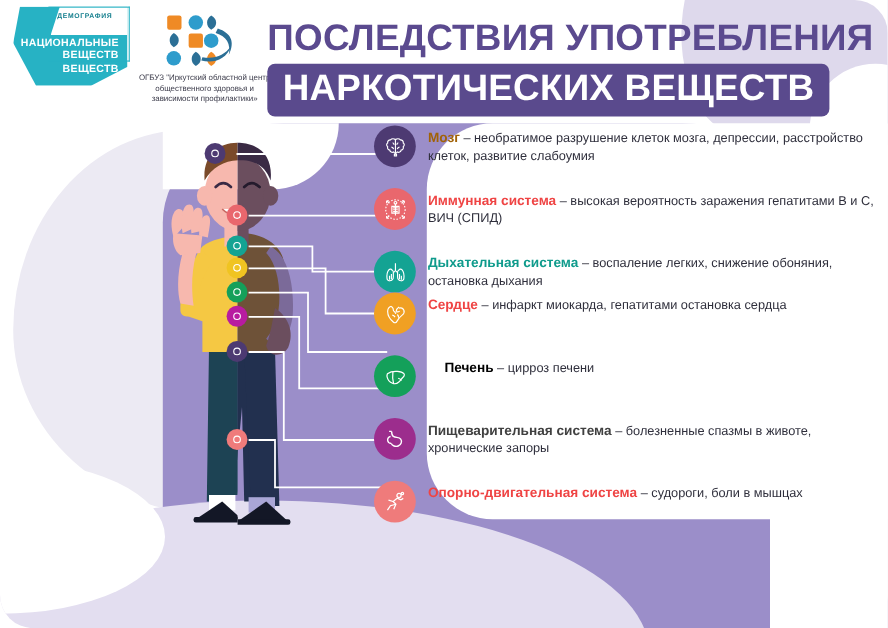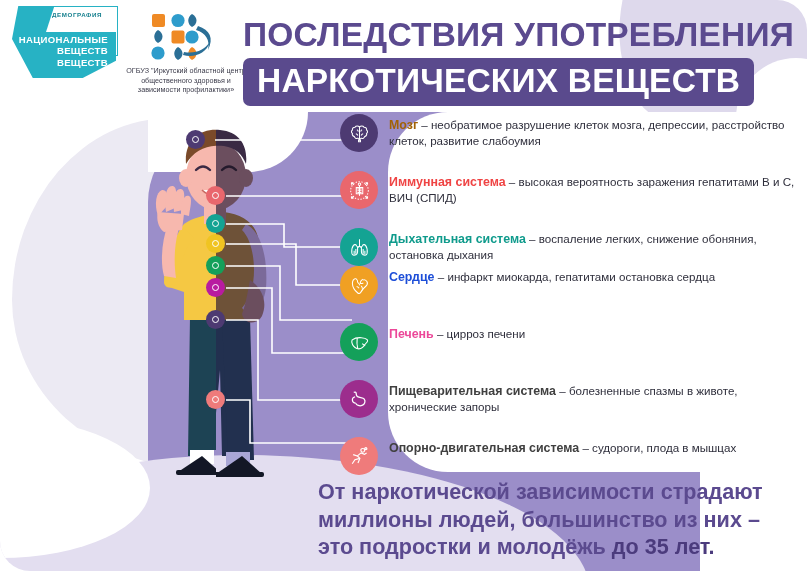--- a/index.html
+++ b/index.html
@@ -316,36 +316,36 @@
           <path d="M8 4.6c-2 .6-3.4 2.6-3.4 5 0 4 2.4 7.6 5.6 10.2 1 .8 2.4.5 3-.6 1.8-3.2 3.6-5 5.4-6.4 1.4-1.1 2-2.8 1.4-4.4-.7-1.9-2.8-2.8-4.6-2"></path>
           <path d="M8 4.6c1.4 1 2.2 2.6 2.2 4.4"></path>
           <path d="M15.4 5.4c-1.6 1-2.6 2.6-2.8 4.4"></path>
           <path d="M10.2 9c1 .6 1.8 1.6 2.2 2.8"></path>
           <path d="M12.6 9.8c1.2.4 2.4.2 3.4-.6"></path>
           <path d="M9 13c1 .2 2 .9 2.6 1.9"></path>
           <path d="M13.8 12.4c.8.8 1.2 1.9 1.2 3"></path>
         </svg>
       </div>
       <div class="txt">
-        <b style="color:#1d4ed8;">Сердце</b>
+        <b style="color:#ef4444;">Сердце</b>
         <span>–</span>
         <span>инфаркт миокарда, гепатитами остановка сердца</span>
       </div>
     </div>
 
     <div class="row" style="margin-bottom:19px;">
       <div class="ic" style="background:#14a05a;">
         <svg viewBox="0 0 24 24" width="23" height="23" fill="none" stroke="#ffffff" stroke-width="1.15">
           <path d="M4.4 9.2c2.4-1.8 6-2.4 9.4-2.2 2.6.2 5 .8 6.2 2 .8.9.4 2.4-.8 3.4-1.6 1.4-2.4 3.2-4 4.6-1.6 1.4-4 2-6 1.2-2.6-1-4.6-3.6-5.2-6.4-.2-1.1.2-2 .4-2.6z"></path>
           <path d="M9.6 7.2c-.4 3.2-.4 7.4.6 11.4"></path>
           <path d="M14.6 13.4c1.4.4 2.6 1.2 3.2 2.2"></path>
         </svg>
       </div>
       <div class="txt">
-        <b style="color:#ec4899;">Печень</b>
+        <b style="color:#000000;padding-left:15px;">Печень</b>
         <span>–</span>
         <span>цирроз печени</span>
       </div>
     </div>
 
     <div class="row" style="margin-bottom:19px;">
       <div class="ic" style="background:#9c2d8d;">
         <svg viewBox="0 0 24 24" width="23" height="23" fill="none" stroke="#ffffff" stroke-width="1.3">
           <path d="M8.4 4.4c0 2.2.2 3.8 1.6 4.6 2.4 1.4 5.6.6 7 2.6 1.6 2.2.4 5.6-2.4 6.6-2.6 1-5.6-.2-6.6-2.4"></path>
           <path d="M8.4 4.4H6"></path>
@@ -365,27 +365,22 @@
         <svg viewBox="0 0 24 24" width="23" height="23" fill="none" stroke="#ffffff" stroke-width="1.2">
           <circle cx="15.4" cy="5.6" r="2"></circle>
           <path d="M13.6 8.2 9.8 11.4l2.6 2.6-2 4.8"></path>
           <path d="M12.4 14 7.2 15.4 4.4 19.6"></path>
           <path d="M13.6 8.2l3.6 1.6 2.2-1.4"></path>
           <path d="M9.8 11.4 5.4 10"></path>
           <circle cx="18.6" cy="3.8" r="1.1"></circle>
         </svg>
       </div>
       <div class="txt">
-        <b style="color:#404040;">Опорно-двигательная система</b>
-        <span>–</span>
-        <span>судороги, плода в мышцах</span>
-      </div>
-    </div>
-
-  </div>
-
-  <div class="banner">
-    <div>От наркотической зависимости страдают</div>
-    <div>миллионы людей, большинство из них –</div>
-    <div><span>это подростки и молодёжь </span><span class="hl">до 35 лет.</span></div>
-  </div>
+        <b style="color:#ef4444;">Опорно-двигательная система</b>
+        <span>–</span>
+        <span>судороги, боли в мышцах</span>
+      </div>
+    </div>
+
+  </div>
+
 
 </div>
 
 </body></html>

